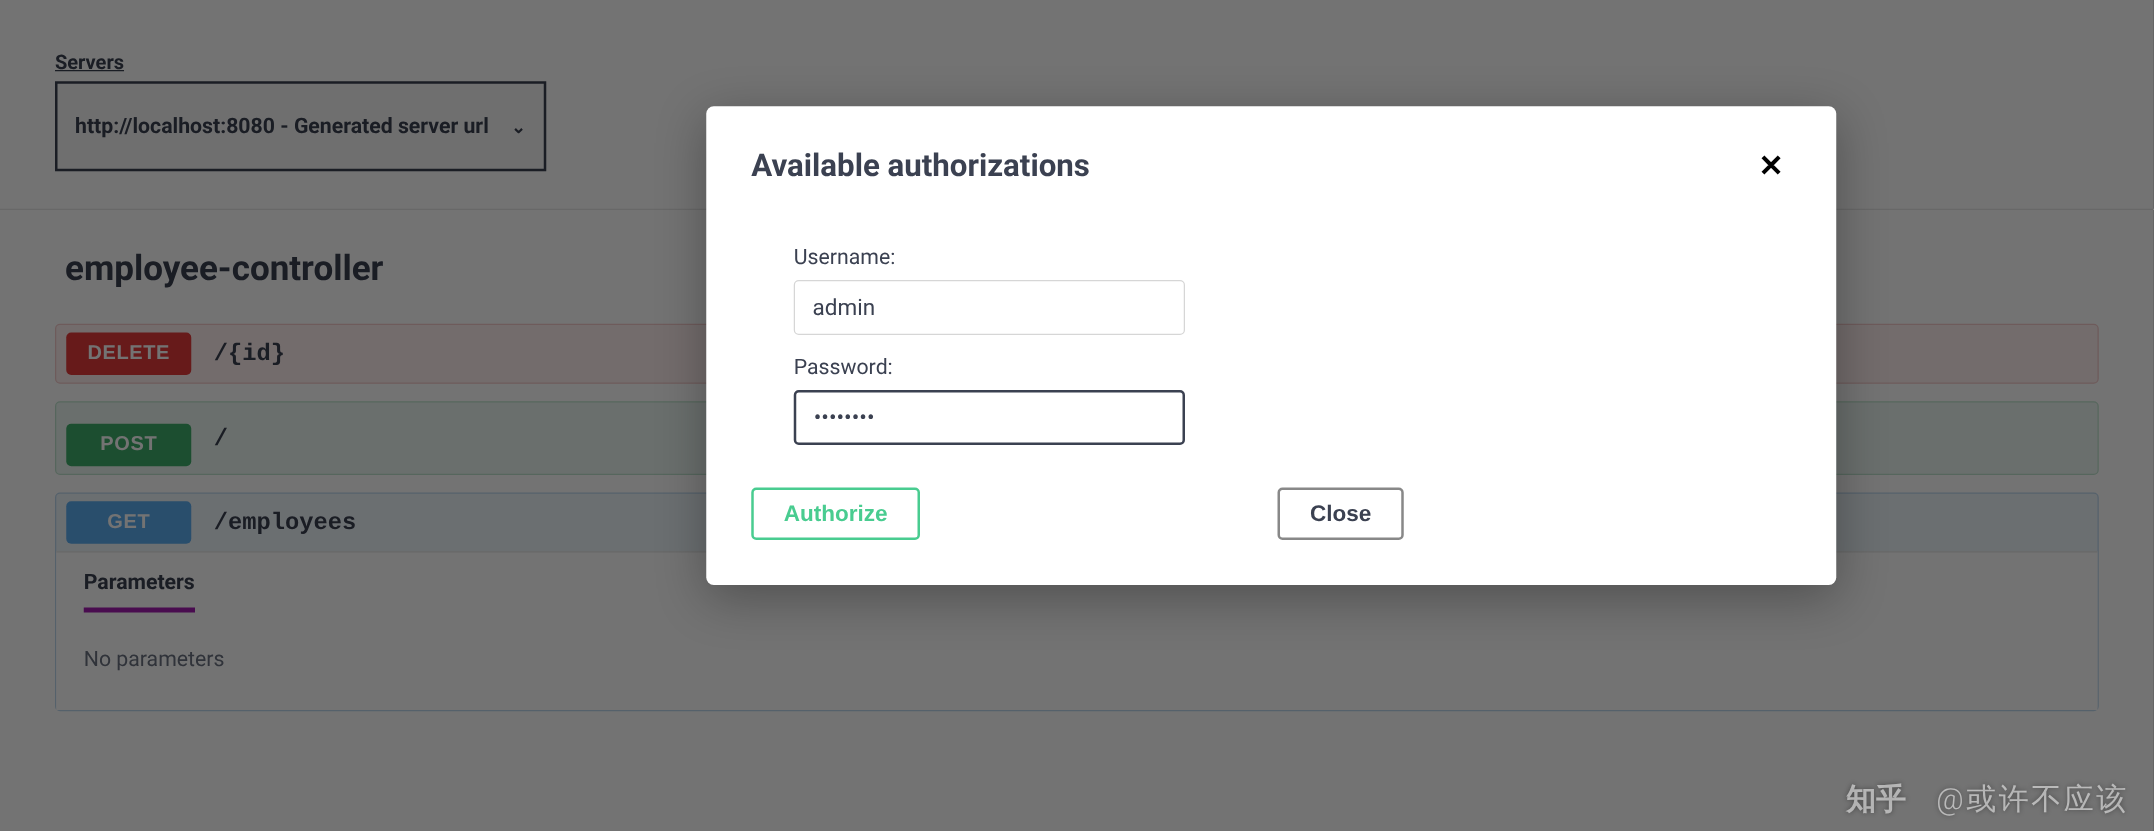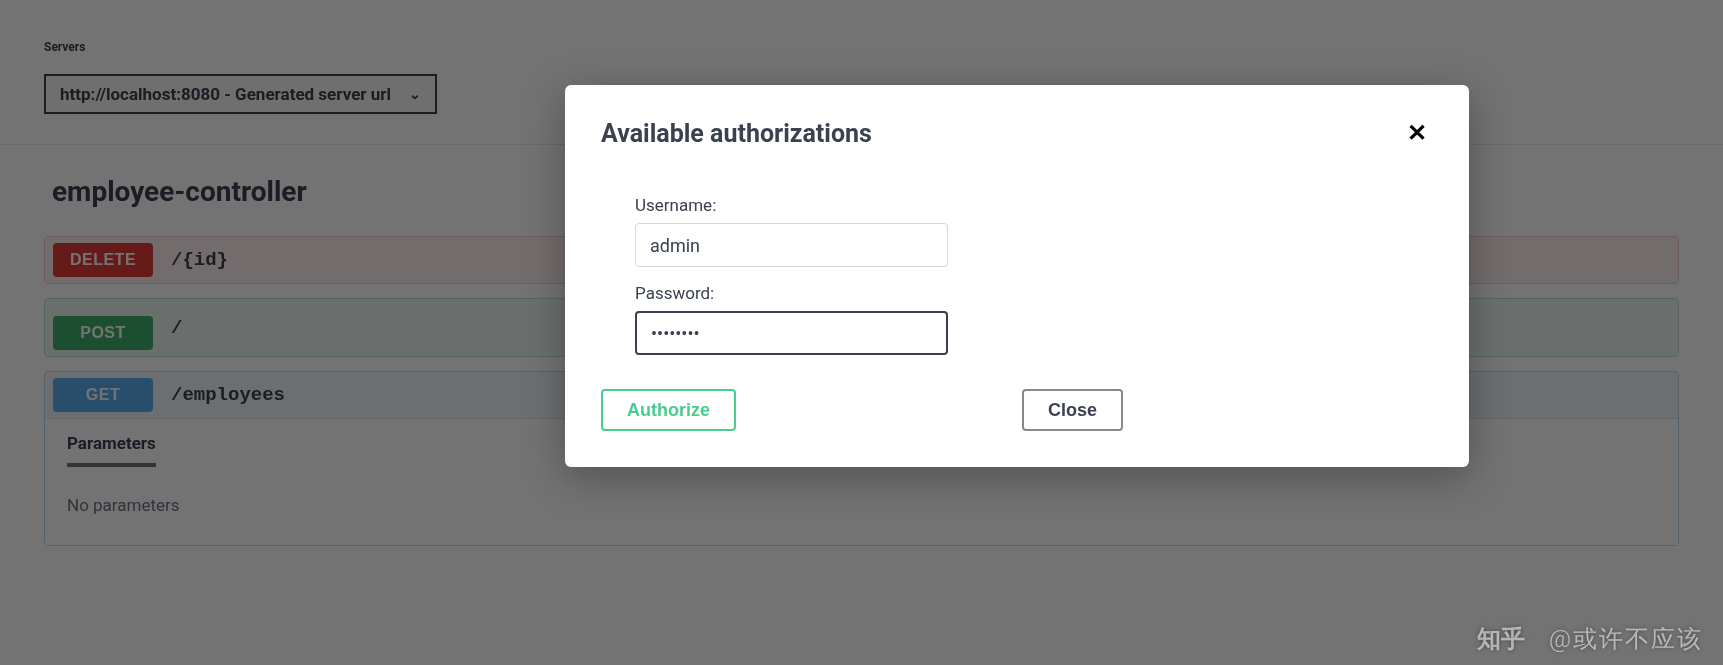--- a/index.html
+++ b/index.html
@@ -1,38 +1,38 @@
 <!DOCTYPE html>
 <html><head>
 <meta charset="utf-8">
 <style>
   * { box-sizing: border-box; margin: 0; padding: 0; }
   html, body { width: 1723px; height: 665px; font-family: -apple-system, BlinkMacSystemFont, "Segoe UI", Roboto, sans-serif; background: #000; overflow: hidden; }
   .stage { position: relative; width: 1723px; height: 665px; background: #fff; }
 
   
   .bg { position: absolute; left: 0; top: 0; width: 1723px; height: 665px; padding: 40px 44px 0; }
-  .servers-label { font-size: 12px; font-weight: 700; color: #3b4151; margin-bottom: 20px; }
-  .server-select { display: inline-flex; align-items: center; border: 2px solid #3b4151; padding: 8px 14px; font-size: 17px; color: #3b4151; font-weight: 700; background: #f7f7f7; }
+  .servers-label { font-size: 16px; font-weight: 700; color: #3b4151; margin-bottom: 6px; text-decoration: underline; }
+  .server-select { display: inline-flex; align-items: center; border: 2px solid #3b4151; padding: 24px 14px; font-size: 17px; color: #3b4151; font-weight: 700; background: #f7f7f7; }
   .server-select .chev { margin-left: 18px; font-size: 14px; }
   .divider { height: 1px; background: #e6e6e6; margin: 30px -44px 30px; }
   .tag-title { font-size: 28px; font-weight: 700; color: #3b4151; margin: 10px 0 28px 8px; }
   .op { margin: 0 0 14px; border-radius: 4px; border: 1px solid; display: flex; align-items: center; padding: 6px 8px; }
   .op-delete { background: #fef0f0; border-color: #f3c9c9; }
   .op-post   { background: #ecf7f1; border-color: #bfe3ce; }
   .method { display: inline-block; color: #fff; font-weight: 700; font-size: 16px; padding: 8px 0; width: 100px; text-align: center; border-radius: 4px; font-family: Liberation Sans, sans-serif; letter-spacing: 0.5px; }
   .m-delete { background: #e43a3a; }
   .m-post   { background: #3fae6b; margin-top: 11px; }
   .m-get    { background: #5badf0; }
   .path { font-family: "Courier New", monospace; font-size: 19px; color: #3b4151; font-weight: 700; margin-left: 18px; }
   .op-get-expanded { border: 1px solid #bcd7ee; border-radius: 4px; background: #eef5fb; }
   .op-get-expanded .op-head { display:flex; align-items:center; padding:6px 8px; }
   .op-body { background: #fff; border-top: 1px solid #e4e4e4; padding: 14px 22px 30px; }
   .params-title { font-size: 17px; font-weight: 700; color: #3b4151; display: inline-block; padding-bottom: 10px; }
-  .params-title.active { border-bottom: 4px solid #737373; }
+  .params-title.active { border-bottom: 4px solid #a21caf; }
   .noparams { color: #6b7280; font-size: 17px; margin-top: 28px; }
 
   
   .overlay { position: absolute; inset: 0; background: rgba(0,0,0,0.55); }
 
   
   .modal { position: absolute; left: 565px; top: 85px; width: 904px; background: #fff; border-radius: 6px; box-shadow: 0 10px 40px rgba(0,0,0,0.3); padding: 30px 36px 36px; }
   .modal-head { display: flex; justify-content: space-between; align-items: center; margin-bottom: 44px; }
   .modal-title { font-size: 25px; font-weight: 700; color: #3b4151; }
   .modal-close { font-size: 24px; font-weight: 700; color: #000; cursor: pointer; background: none; border: none; padding: 4px 6px; }

